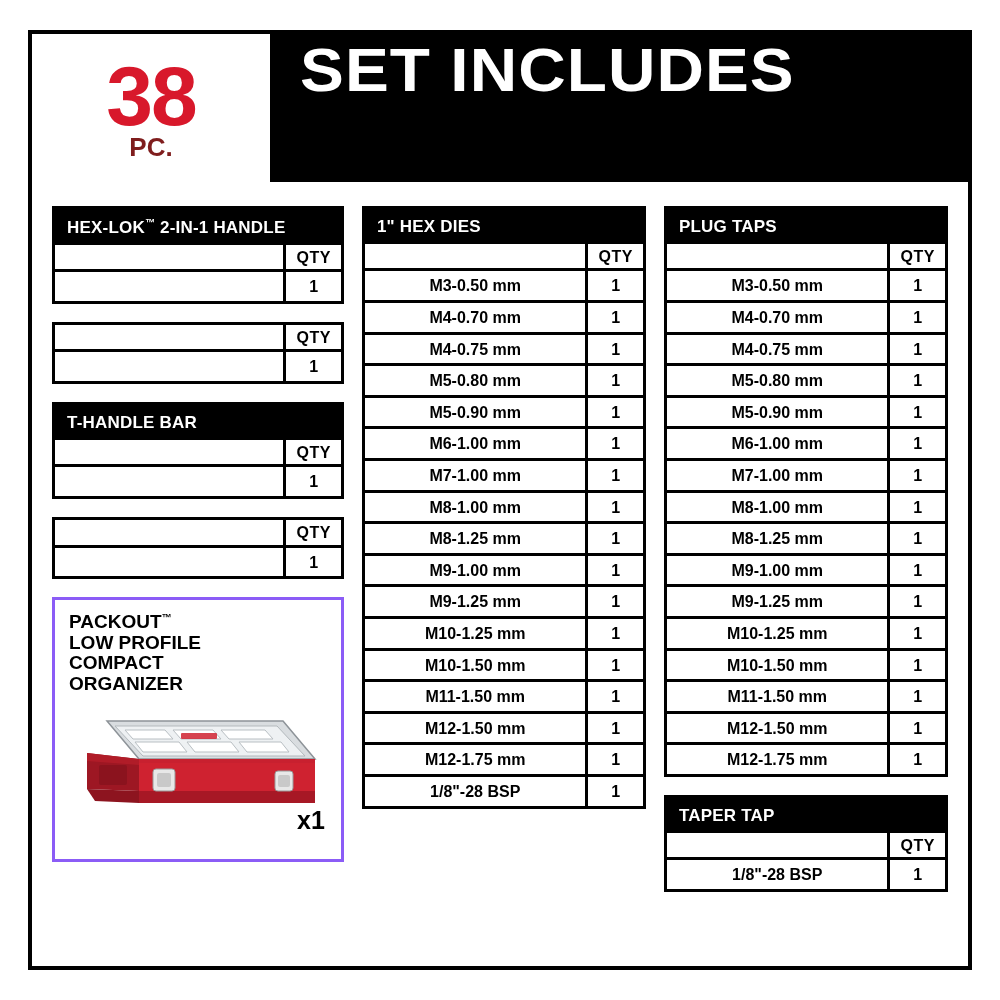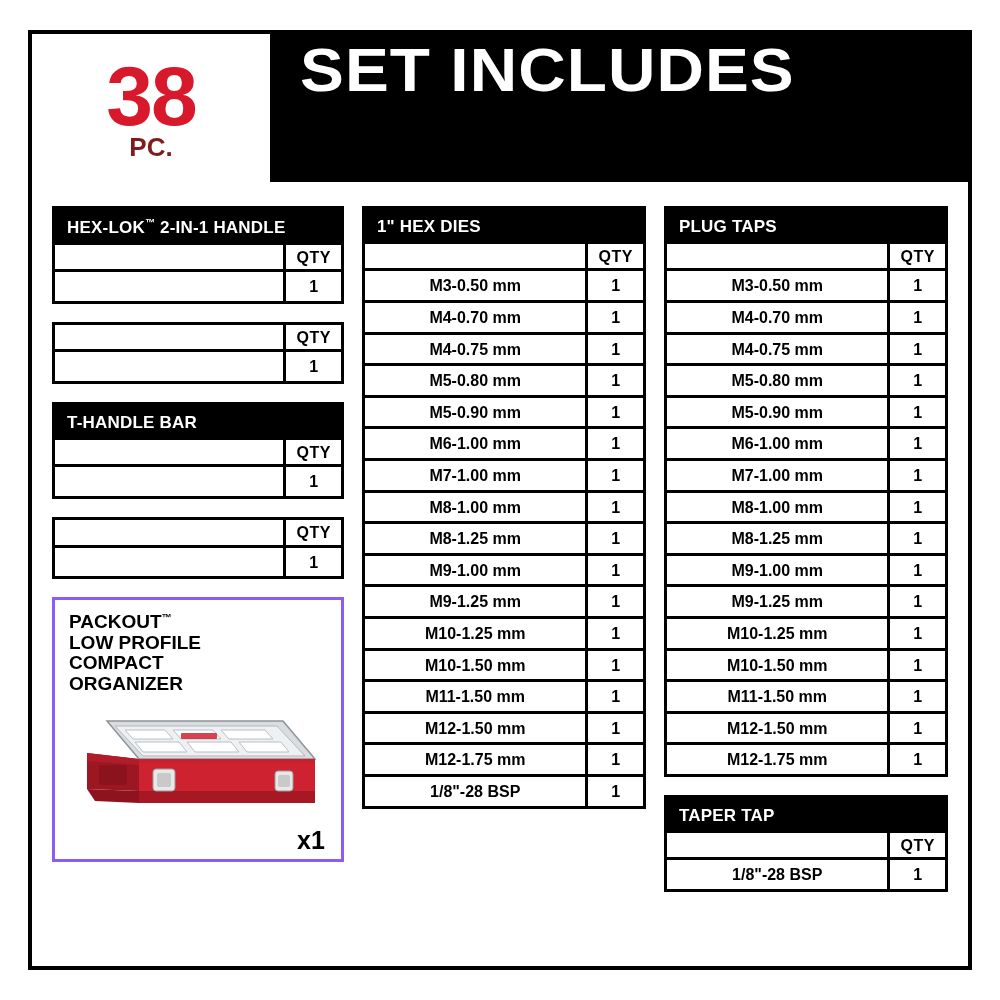--- a/index.html
+++ b/index.html
@@ -133,21 +133,21 @@
   .packout-title {
     font-size: 19px;
     font-weight: bold;
     line-height: 1.08;
     color: #000;
     letter-spacing: 0px;
   }
   .packout-title .tm { font-size: 10px; vertical-align: super; }
   .packout-qty {
     position: absolute;
-    right: 16px; bottom: 4px;
+    right: 16px; bottom: 24px;
     font-size: 25px;
     font-weight: bold;
     color: #000;
   }
   .packout-img {
     position: absolute;
     left: 14px; bottom: 28px;
     width: 250px; height: 118px;
   }
 

